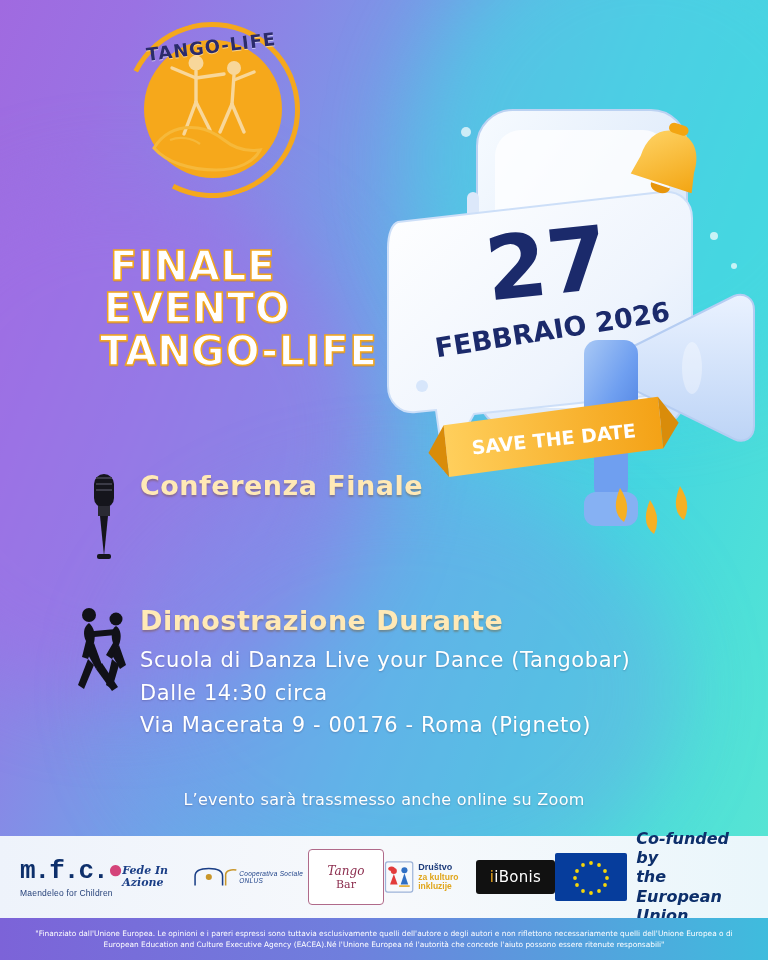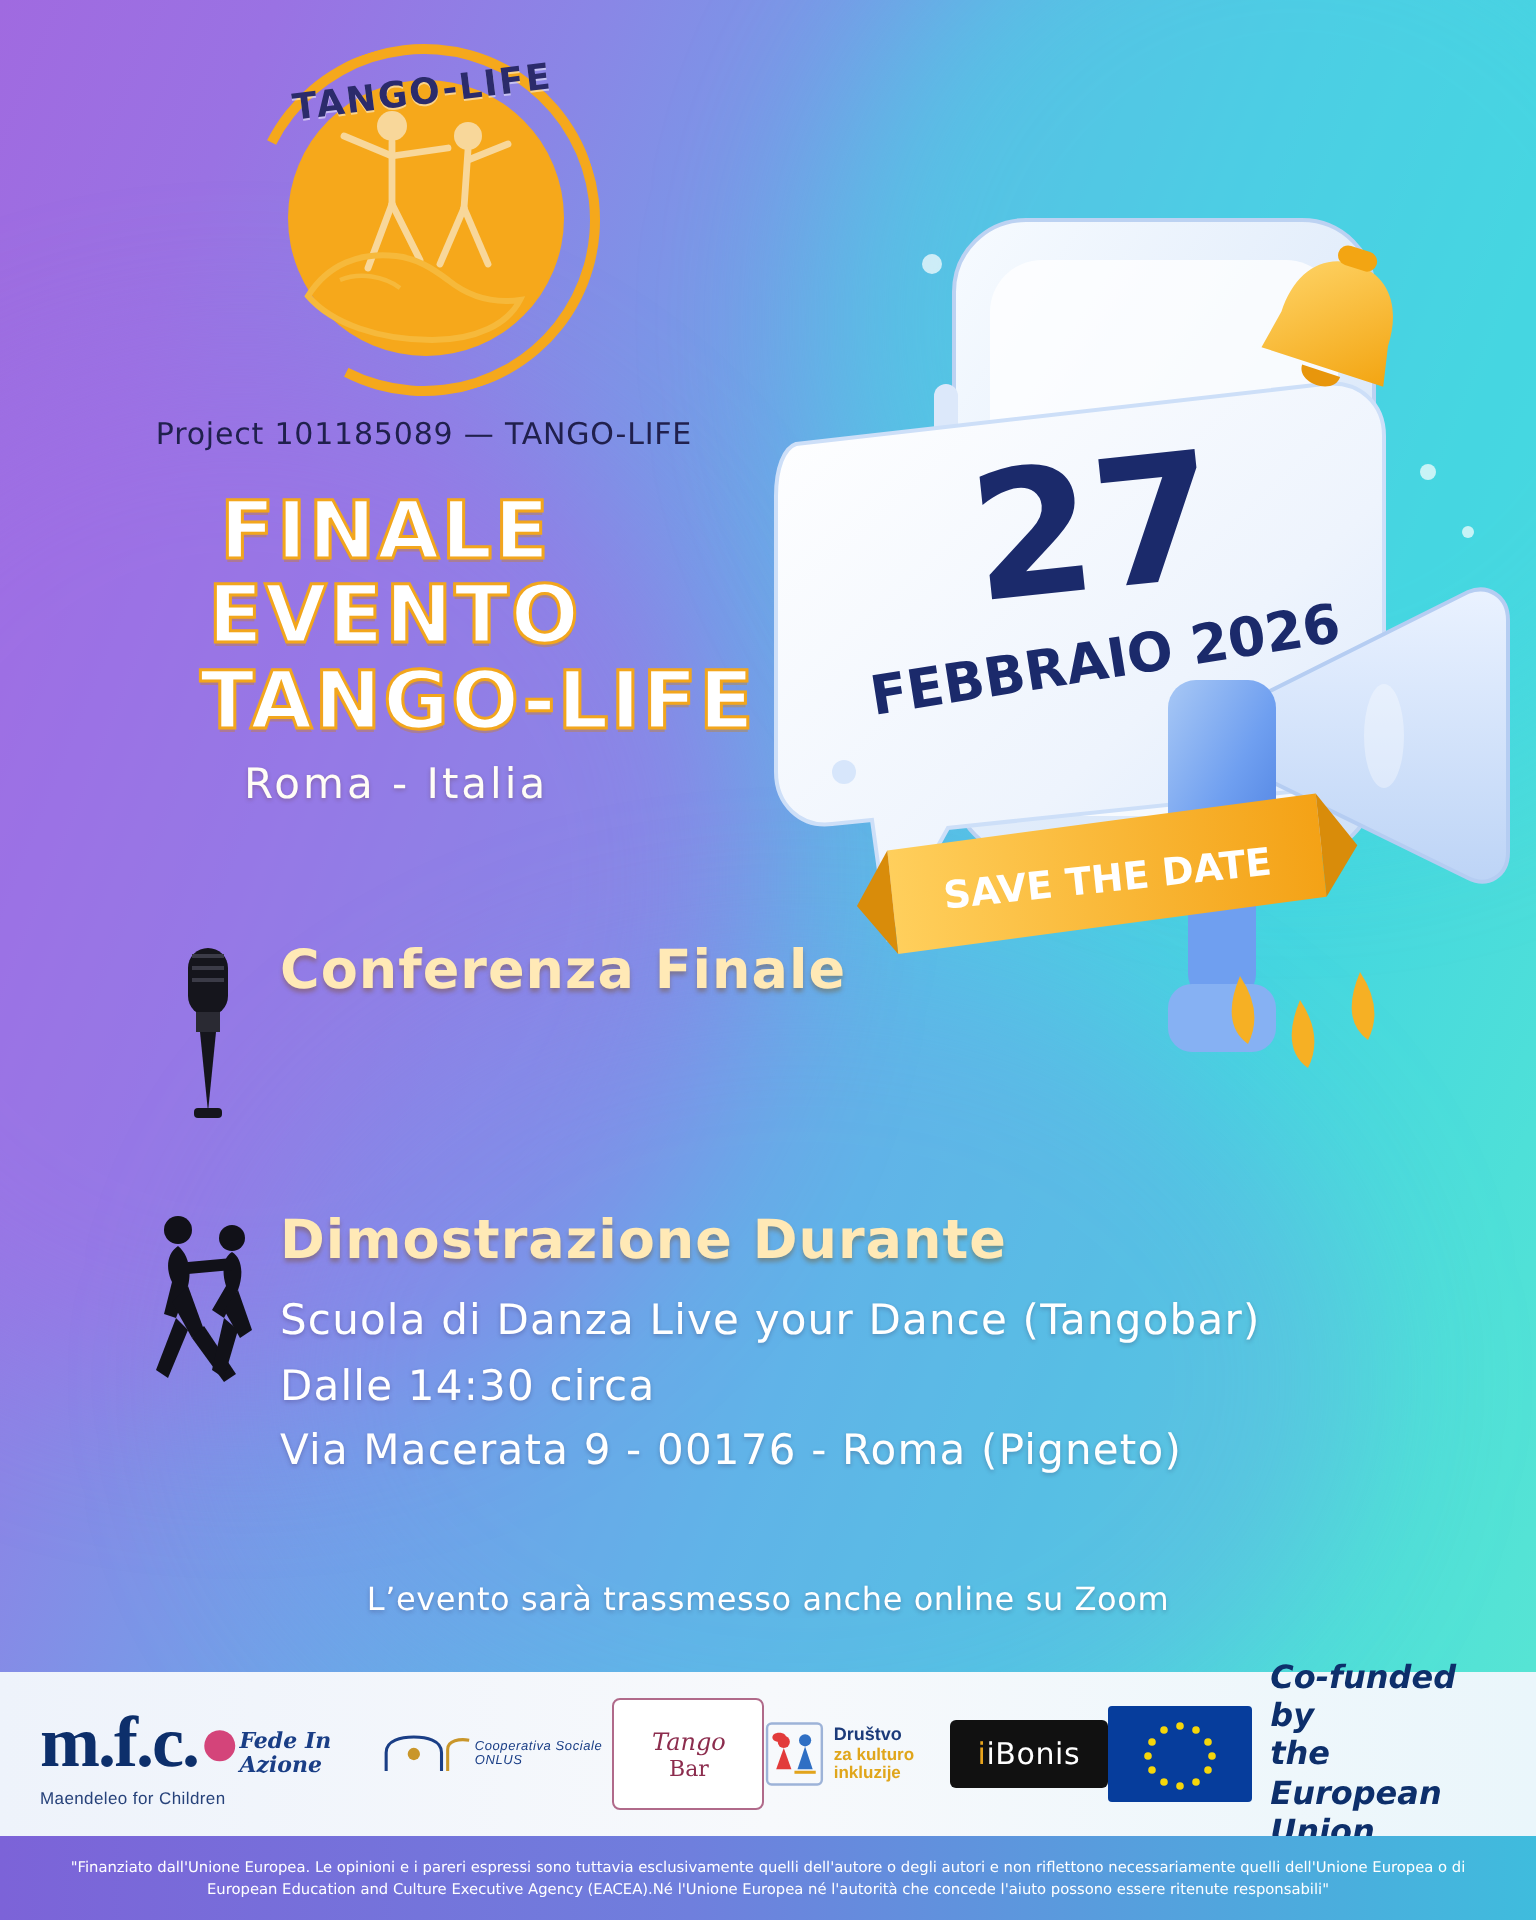--- a/index.html
+++ b/index.html
@@ -120,21 +120,21 @@
   
   .footer-logos {
     position: absolute; left: 0; bottom: 42px; width: 768px; height: 82px;
     background: linear-gradient(90deg,#eef3fb 0%, #f7f9fc 50%, #eaf6fb 100%);
     display: flex; align-items: center; justify-content: space-between;
     padding: 0 14px;
   }
   .flogo { display: flex; align-items: center; justify-content: center; height: 64px; }
   .flogo.mfc { flex-direction: column; align-items: flex-start; padding-left: 6px; }
   .mfc-main {
-    font-family: Liberation Serif, serif; font-size: 36px; font-weight: 700; color: #0d2f6b;
+    font-family: Liberation Mono, monospace; font-size: 26px; font-weight: 700; color: #0d2f6b;
     letter-spacing: -1px; position: relative;
   }
   .mfc-main .dotc { color: #d4447a; }
   .mfc-sub { font-size: 8.5px; color: #27427a; letter-spacing: .2px; margin-top: 2px; }
   .fede {
     line-height: 1.12; font-style: italic;
   }
   .fede .t1 { font-family: "DejaVu Serif", serif; font-size: 11px; color: #1a3e86; font-weight: 700; }
   .fede .arch { width: 62px; height: 26px; margin: 1px auto; }
   .fede .t2 { font-size: 6.5px; color: #1a3e86; letter-spacing: .3px; }
@@ -205,28 +205,26 @@
           <path d="M74 54 L62 82"></path>
           <path d="M76 30 L96 22"></path>
         </g>
       </svg>
       <svg class="hand" viewBox="0 0 122 58">
         <path d="M4 30 C14 14 30 8 48 10 C58 11 66 16 74 22 C84 30 96 34 110 32 C104 44 88 52 66 52 C40 52 16 44 4 30 Z" fill="none" stroke="#f6b93b" stroke-width="3"></path>
         <path d="M20 22 C30 18 42 20 50 26" fill="none" stroke="#f6b93b" stroke-width="2.2"></path>
       </svg>
       <div class="logo-title">TANGO-LIFE</div>
     </div>
-    <div class="logo-caption">Project 101185089 — TANGO-LIFE</div>
   </div>
 
   <div class="headline">
     <div class="line l2">FINALE</div>
     <div class="line l1">EVENTO</div>
     <div class="line l3">TANGO-LIFE</div>
-    <div class="sub">Roma - Italia</div>
   </div>
 
   <svg class="art" viewBox="0 0 400 470">
     <defs>
       <linearGradient id="cardg" x1="0" y1="0" x2="1" y2="1">
         <stop offset="0%" stop-color="#ffffff"></stop>
         <stop offset="60%" stop-color="#eef4fd"></stop>
         <stop offset="100%" stop-color="#d7e6fb"></stop>
       </linearGradient>
       <linearGradient id="phoneg" x1="0" y1="0" x2="1" y2="1">

